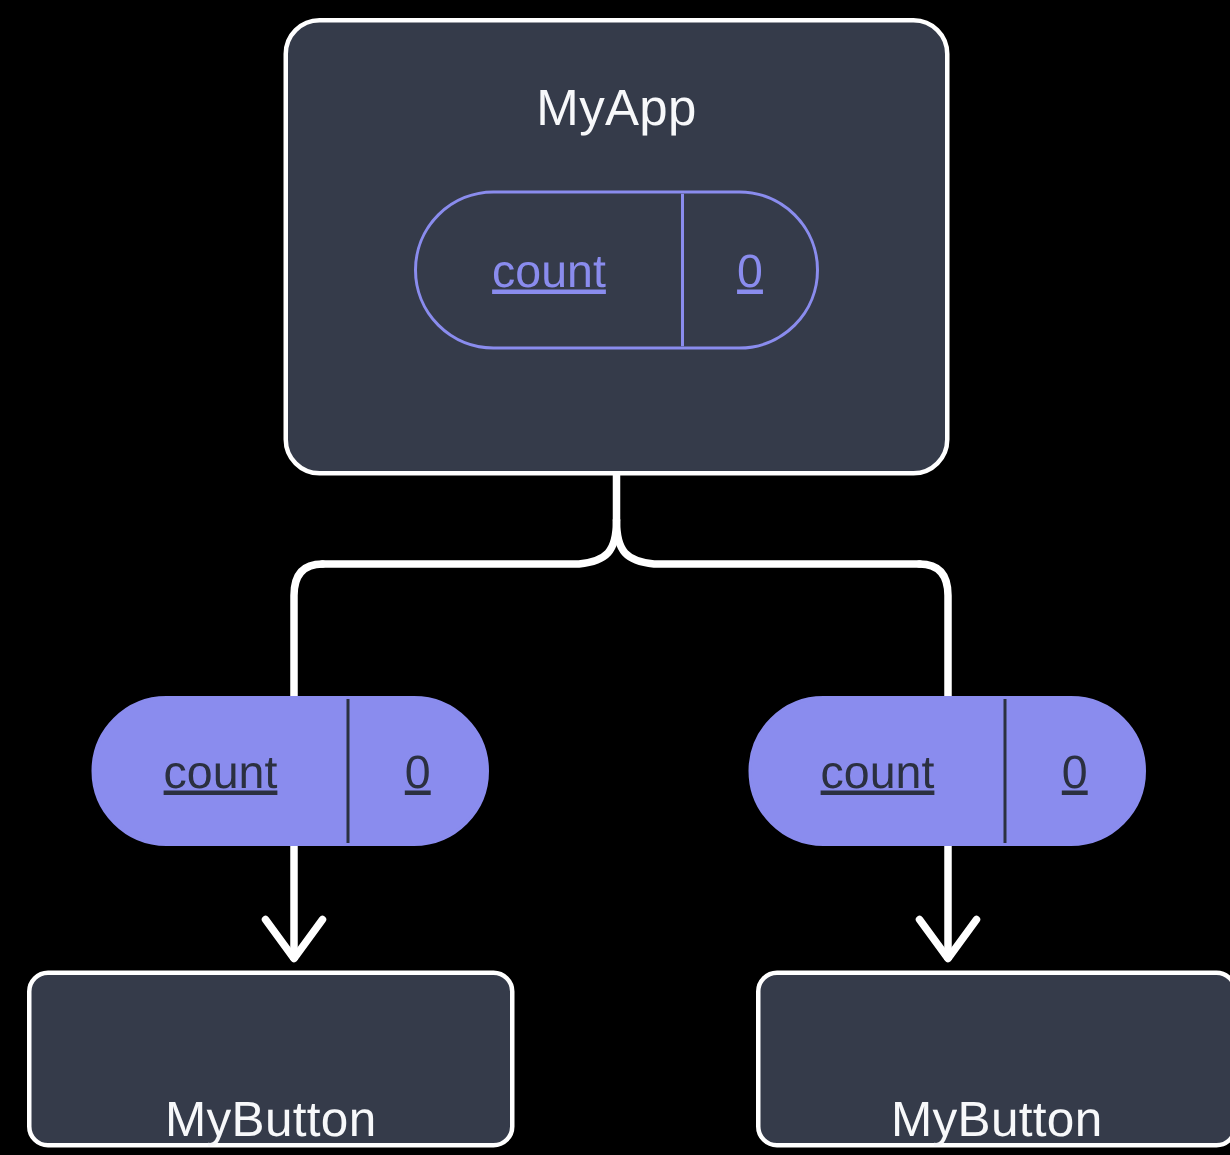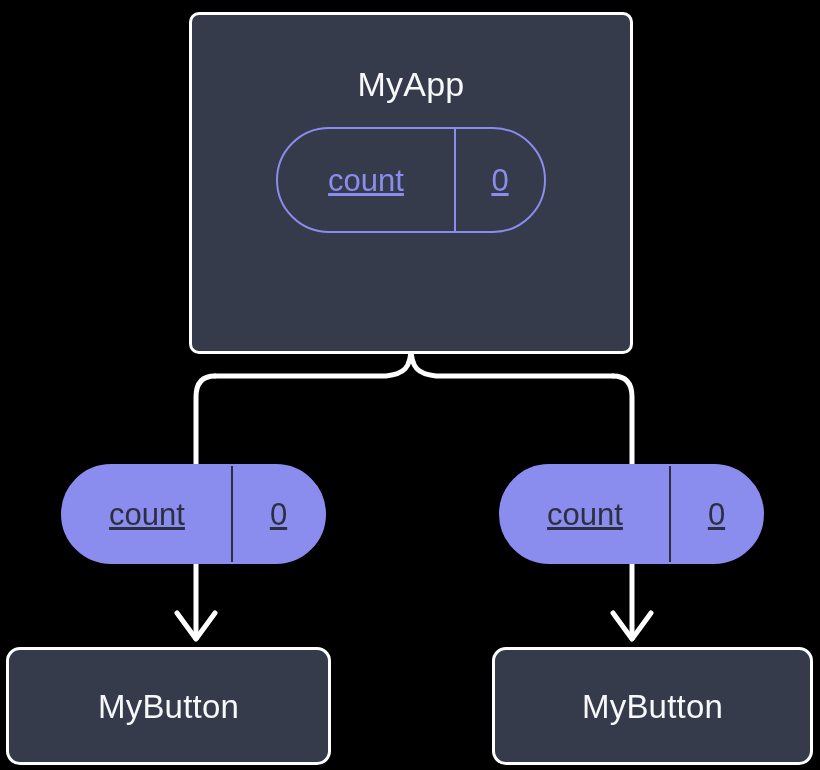--- a/index.html
+++ b/index.html
@@ -44,31 +44,32 @@
     letter-spacing: 0.2px;
     line-height: 1;
     white-space: nowrap;
   }
 
   
   #root-box {
     left: 189px;
     top: 12px;
     width: 444px;
-    height: 342px;
-    border-radius: 10px;
+    height: 305px;
+    border-radius: 24px;
     justify-content: flex-start;
-    padding-top: 52px;
+    padding-top: 40px;
   }
 
   
   .leaf-box {
     top: 647px;
     height: 118px;
-    justify-content: center;
+    justify-content: flex-end;
+    margin-left: 12px;
   }
   #leaf-box-left  { left: 6px;   width: 325px; }
   #leaf-box-right { left: 492px; width: 321px; }
   .leaf-box .node-title { font-size: 33px; }
 
   
   .pill {
     position: absolute;
     box-sizing: border-box;
     display: flex;

